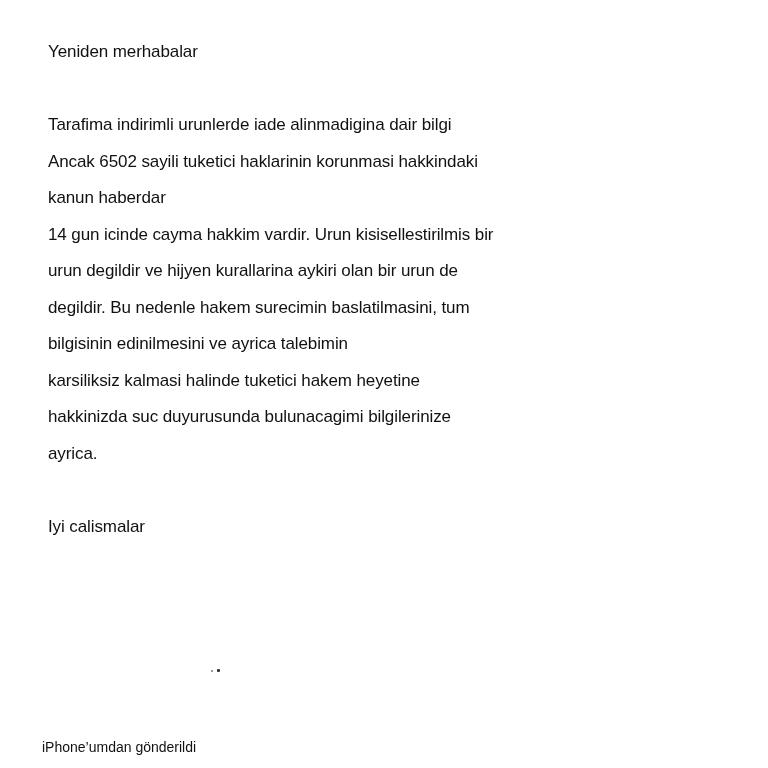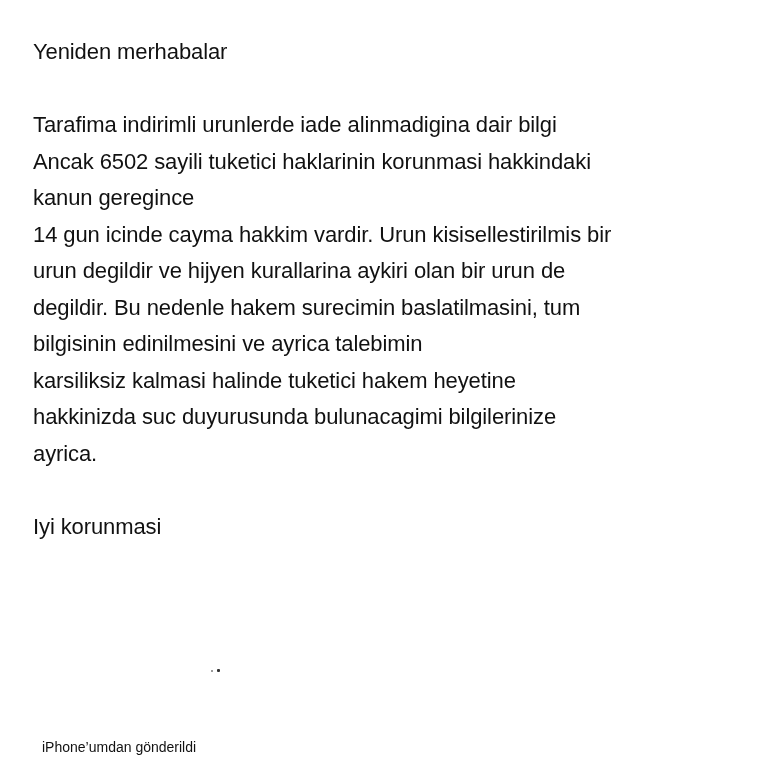--- a/index.html
+++ b/index.html
@@ -10,24 +10,24 @@
     body {
       width: 768px;
       height: 768px;
       overflow: hidden;
       position: relative;
       font-family: "Liberation Sans", "DejaVu Sans", sans-serif;
       color: #111111;
     }
     .message-body {
       position: absolute;
-      left: 33px;
+      left: 48px;
       top: 34px;
       width: 700px;
-      font-size: 22px;
+      font-size: 17px;
       line-height: 36.5px;
       letter-spacing: -0.1px;
     }
     .line {
       display: block;
       white-space: nowrap;
       height: 36.5px;
     }
     .blank {
       display: block;
@@ -60,28 +60,28 @@
     }
   </style>
 </head>
 <body>
 
 <div class="message-body">
   <span class="line">Yeniden merhabalar</span>
   <span class="blank"></span>
   <span class="line">Tarafima indirimli urunlerde iade alinmadigina dair bilgi</span>
   <span class="line">Ancak 6502 sayili tuketici haklarinin korunmasi hakkindaki</span>
-  <span class="line">kanun geregince</span>
+  <span class="line">kanun haberdar</span>
   <span class="line">14 gun icinde cayma hakkim vardir. Urun kisisellestirilmis bir</span>
   <span class="line">urun degildir ve hijyen kurallarina aykiri olan bir urun de</span>
   <span class="line">degildir. Bu nedenle hakem surecimin baslatilmasini, tum</span>
   <span class="line">bilgisinin edinilmesini ve ayrica talebimin</span>
   <span class="line">karsiliksiz kalmasi halinde tuketici hakem heyetine</span>
   <span class="line">hakkinizda suc duyurusunda bulunacagimi bilgilerinize</span>
   <span class="line">ayrica.</span>
   <span class="blank"></span>
-  <span class="line">Iyi korunmasi</span>
+  <span class="line">Iyi calismalar</span>
 </div>
 
 <div class="speck2"></div>
 <div class="speck"></div>
 
 <div class="signature">iPhone’umdan gönderildi</div>
 
 </body></html>

